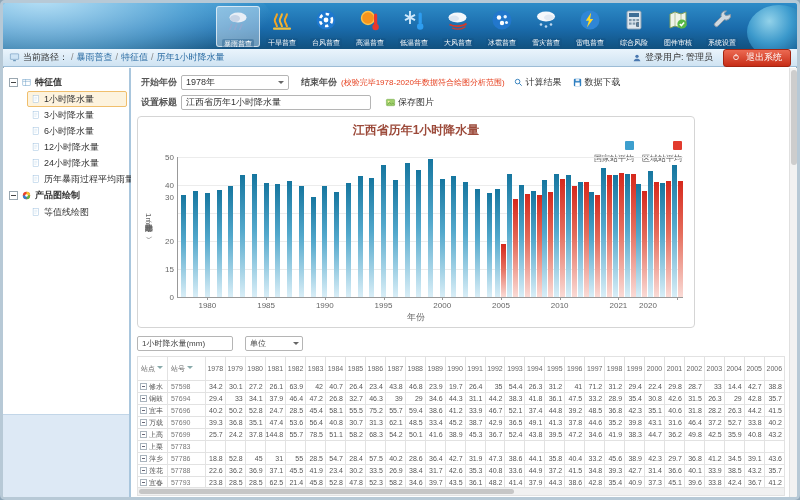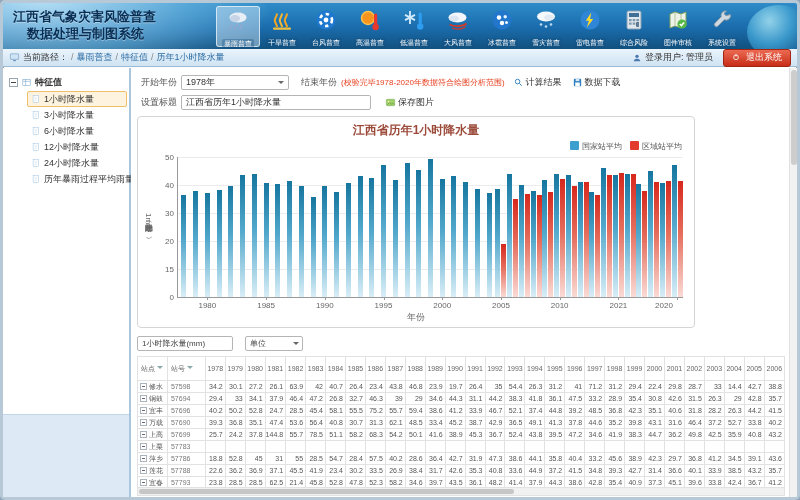--- a/index.html
+++ b/index.html
@@ -62,38 +62,38 @@
   .tree-leaf.selected { border:1px solid #f0bf6d; background:#fdf3de; border-radius:2px; }
 
   
   #content { position:relative; flex:1; background:#fff; }
   #vscroll { position:absolute; right:0; top:0; bottom:0; width:8px; background:#f2f2f2; border-left:1px solid #e0e0e0; }
   #vscroll .thumb { position:absolute; top:2px; left:1px; width:6px; height:95px; background:#cdcdcd; border-radius:3px; }
 
   .ctl-row { position:absolute; left:10px; display:flex; align-items:center; font-size:9px; color:#555; }
   #ctl-row1 { top:7px; }
   #ctl-row2 { top:27px; }
-  .ctl-label { margin-right:4px; }
+  .ctl-label { margin-right:4px;font-weight:bold; }
   .sel { width:108px; height:15px; border:1px solid #b5b5b5; border-radius:2px; background:#fff;
     display:flex; align-items:center; padding:0 4px; color:#333; margin-right:12px; position:relative; cursor:pointer; }
   .sel::after { content:""; position:absolute; right:4px; top:5px; border:3px solid transparent; border-top-color:#666; }
   #validation-msg { color:#e6401f; font-size:8px; margin-right:8px; white-space:nowrap; }
   .mini-btn { display:flex; align-items:center; gap:2px; color:#333; cursor:pointer; margin-right:10px; white-space:nowrap; }
   .mini-btn svg { width:11px; height:11px; }
   #title-input { width:190px; height:15px; border:1px solid #b5b5b5; border-radius:2px;
     font-size:9px; color:#333; padding:0 4px; margin-right:14px;
     font-family:"Liberation Sans","DejaVu Sans",sans-serif; }
 
   
   #chart-panel { position:absolute; left:6px; top:48px; width:558px; height:212px;
     border:1px solid #d5d5d5; border-radius:4px; background:#fff; }
   #chart-title { position:absolute; top:5px; left:0; right:0; text-align:center;
     font-size:12px; font-weight:bold; }
   #legend { position:absolute; right:12px; top:24px; display:flex; gap:8px; font-size:8px; color:#555; }
-  .lg-item { display:flex; align-items:flex-start; gap:3px; }
+  .lg-item { display:flex; align-items:flex-end; gap:3px;flex-direction:column; }
   .lg-swatch { width:9px; height:9px; border-radius:1px; }
   #plot { position:absolute; left:40px; top:40px; width:505px; height:140px; }
   .gridline { position:absolute; left:0; right:0; height:1px; background:#ececec; }
   .y-axis { position:absolute; left:-1px; top:0; bottom:0; width:1px; background:#999; }
   .x-axis { position:absolute; left:-1px; right:0; bottom:-1px; height:1px; background:#999; }
   .ytick-label { position:absolute; right:100%; margin-right:4px; font-size:8px; color:#666; transform:translateY(-50%); }
   .xtick { position:absolute; top:100%; width:1px; height:3px; background:#999; }
   .xtick-label { position:absolute; top:100%; margin-top:4px; font-size:8px; color:#666; transform:translateX(-50%); }
   .bar { position:absolute; bottom:0; width:5px; }
   .bar.blue { background:linear-gradient(180deg,#16769f 0%,#52a8cc 45%,#d9eef7 100%); }
@@ -124,24 +124,20 @@
   .sort-arrows .dn { border-top-color:#8aa; margin-top:1px; }
   #hscroll { position:absolute; left:0; right:0; bottom:1px; height:9px; background:#f1f1f1; border:1px solid #e2e2e2; }
   #hscroll .thumb { position:absolute; left:1px; top:1px; height:5px; width:58%; background:#c6c6c6; border-radius:3px; }
 </style>
 </head>
 <body>
 
 <div id="window">
 
   <div id="header">
-    <div id="app-title">
-      <div class="t1">江西省气象灾害风险普查</div>
-      <div class="t2">数据处理与制图系统</div>
-    </div>
     <div id="toolbar">
         <div class="tb-item selected">
           <span><svg viewBox="0 0 24 24">
               <ellipse cx="12" cy="8.5" rx="8.5" ry="5" fill="#e8eef6"></ellipse>
               <ellipse cx="9" cy="9.5" rx="5" ry="3.4" fill="#c7d4e6"></ellipse>
               <path d="M6 15l-2.4 6M11 15l-2.4 6M16 15l-2.4 6" stroke="#8fa9d0" stroke-width="1.7" fill="none"></path>
             </svg></span>
           <div class="tb-label">暴雨普查</div>
         </div>
         <div class="tb-item">
@@ -332,20 +328,42 @@
           </div>
           <div class="tree-leaf">
             <span style="display: inline-flex;">
               <svg viewBox="0 0 24 24">
                 <rect x="5" y="4" width="13" height="16" fill="#fff" stroke="#8ab4d8"></rect>
                 <path d="M8 8h7M8 11.5h7M8 15h5" stroke="#bcd6ea"></path>
               </svg>
             </span>
             <span>历年暴雨过程平均雨量</span>
           </div>
+          <div class="tree-parent">
+            <span class="expander"></span>
+            <span style="display: inline-flex;">
+              <svg viewBox="0 0 24 24" style="width: 11px; height: 11px;">
+                <circle r="8" cx="12" cy="12" fill="#e8402a"></circle>
+                <path d="M12 12L12 4A8 8 0 0 1 20 12Z" fill="#f6c52e"></path>
+                <path d="M12 12L20 12A8 8 0 0 1 12 20Z" fill="#58b647"></path>
+                <path d="M12 12L12 20A8 8 0 0 1 4 12Z" fill="#2f7fd0"></path>
+                <circle cx="12" cy="12" r="2.8" fill="#fff"></circle>
+              </svg>
+            </span>
+            <span>产品图绘制</span>
+          </div>
+          <div class="tree-leaf">
+            <span style="display: inline-flex;">
+              <svg viewBox="0 0 24 24">
+                <rect x="5" y="4" width="13" height="16" fill="#fff" stroke="#8ab4d8"></rect>
+                <path d="M8 8h7M8 11.5h7M8 15h5" stroke="#bcd6ea"></path>
+              </svg>
+            </span>
+            <span>等值线绘图</span>
+          </div>
         </div>
       <div id="sidebar-footer"></div>
     </div>
 
     <div id="content">
 
       <div id="ctl-row1" class="ctl-row">
         <span class="ctl-label">开始年份</span>
         <div class="sel">
             <span>1978年</span>
@@ -395,21 +413,21 @@
             </span>
           </div>
         <div id="ylabel">1小时降水量（mm）</div>
         <div id="plot">
             <div class="ytick-label" style="top: 140px;">0</div>
             <div class="gridline" style="top: 112px;"></div>
             <div class="ytick-label" style="top: 112px;">15</div>
             <div class="gridline" style="top: 84px;"></div>
             <div class="ytick-label" style="top: 84px;">20</div>
             <div class="gridline" style="top: 56px;"></div>
-            <div class="ytick-label" style="top: 56px;">30</div>
+            <div class="ytick-label" style="top: 40px;">30</div>
             <div class="gridline" style="top: 28px;"></div>
             <div class="ytick-label" style="top: 28px;">40</div>
             <div class="gridline" style="top: 0px;"></div>
             <div class="ytick-label" style="top: 0px;">50</div>
             <div class="y-axis"></div>
             <div class="x-axis"></div>
             <div class="bar blue" style="left: 3.37209px; height: 102.2px;"></div>
             <div class="bar blue" style="left: 15.1163px; height: 106.4px;"></div>
             <div class="bar blue" style="left: 26.8605px; height: 103.6px;"></div>
             <div class="xtick" style="left: 29.3605px;"></div>
@@ -478,21 +496,21 @@
             <div class="bar red" style="left: 452.651px; height: 123.2px;"></div>
             <div class="bar blue" style="left: 458.395px; height: 113.4px;"></div>
             <div class="bar red" style="left: 464.395px; height: 105.56px;"></div>
             <div class="bar blue" style="left: 470.14px; height: 126px;"></div>
             <div class="bar red" style="left: 476.14px; height: 114.8px;"></div>
             <div class="bar blue" style="left: 481.884px; height: 113.96px;"></div>
             <div class="bar red" style="left: 487.884px; height: 116.2px;"></div>
             <div class="bar blue" style="left: 493.628px; height: 131.6px;"></div>
             <div class="bar red" style="left: 499.628px; height: 116.2px;"></div>
             <div class="xtick" style="left: 499.128px;"></div>
-            <div class="xtick-label" style="left: 486px;">2020</div>
+            <div class="xtick-label" style="left: 470px;">2020</div>
           </div>
         <div id="xlabel">年份</div>
       </div>
 
       <div id="table-area">
         <div id="table-filters">
           <div id="filter-precip" class="filter-box">
               <span>1小时降水量(mm)</span>
             </div>
           <div id="filter-unit" class="filter-box">

